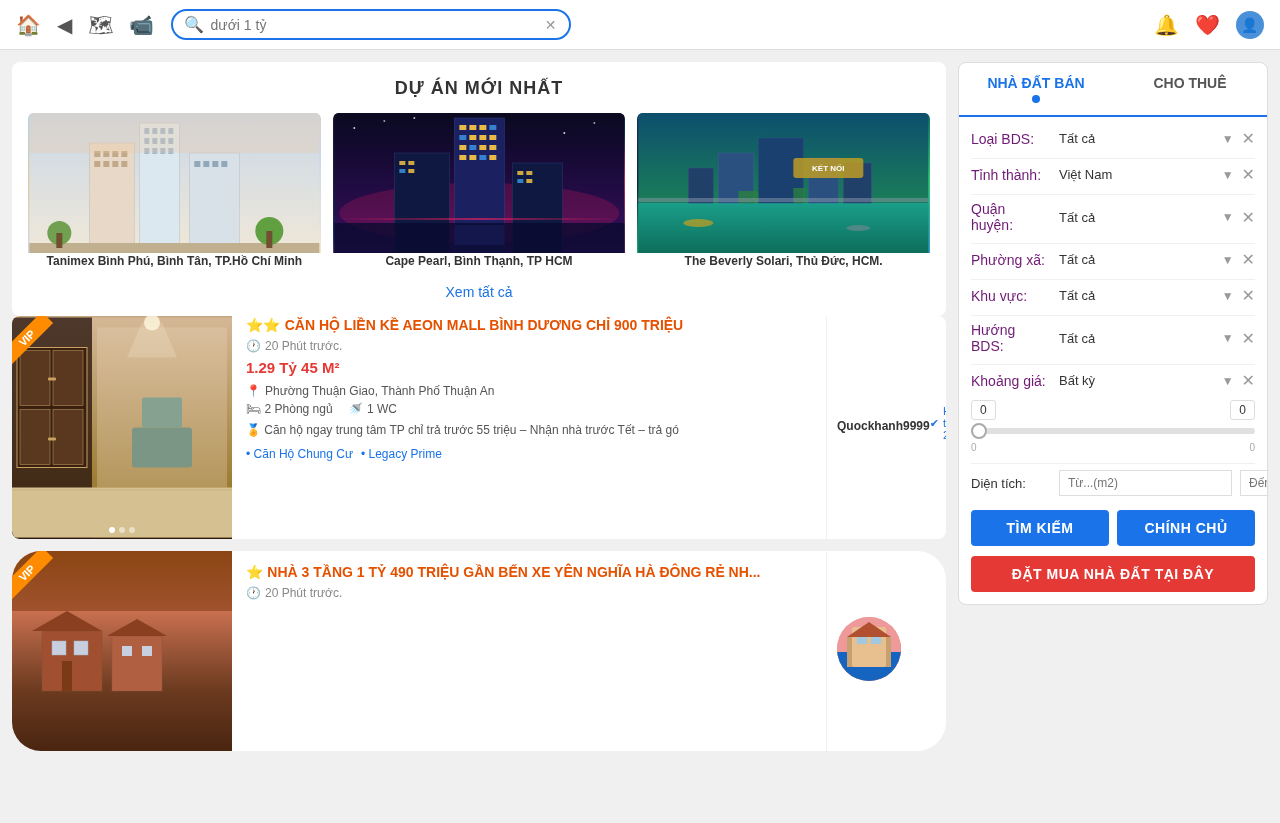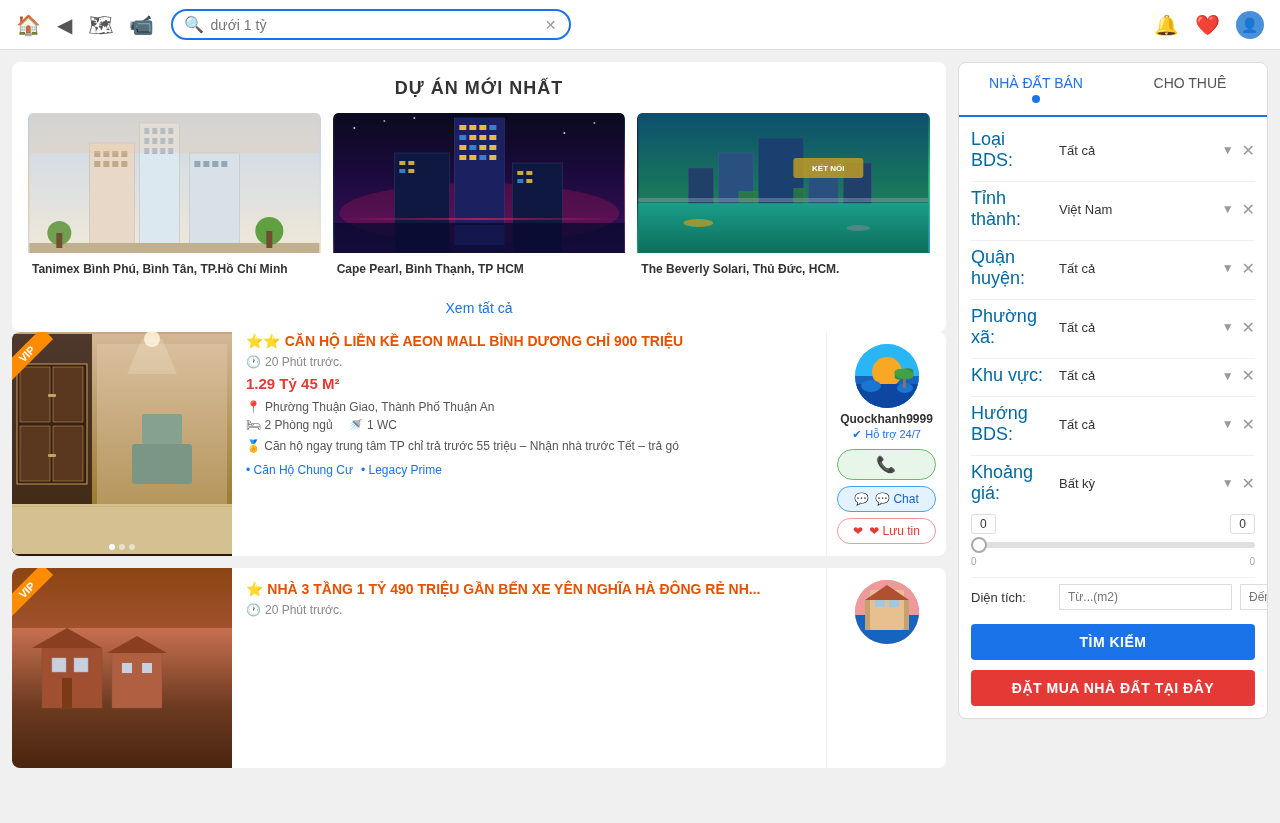--- a/index.html
+++ b/index.html
@@ -109,21 +109,22 @@
     .project-img-2 {
       background: linear-gradient(160deg, #1a1a2e 0%, #16213e 30%, #0f3460 50%, #e94560 70%, #533483 100%);
     }
     .project-img-3 {
       background: linear-gradient(160deg, #0f3460 0%, #16213e 30%, #1a8c6e 50%, #2ecc71 70%, #3498db 100%);
     }
     .project-caption {
       font-size: 12px;
       color: #333;
       font-weight: 600;
-      padding: 8px 4px;
+      text-align: center;
+      padding: 0 4px;
       line-height: 1.4;
     }
     .view-all {
       text-align: center;
       color: #1a73e8;
       font-size: 14px;
       cursor: pointer;
       font-weight: 500;
     }
 
@@ -248,21 +249,20 @@
     .listing-tag {
       color: #1a73e8;
       font-size: 12px;
       cursor: pointer;
     }
     .listing-tag::before { content: '• '; }
     .listing-agent {
       width: 120px;
       flex-shrink: 0;
       display: flex;
-      flex-direction: column;
       align-items: center;
       padding: 12px 10px;
       border-left: 1px solid #f0f0f0;
     }
     .agent-avatar {
       width: 64px;
       height: 64px;
       border-radius: 50%;
       overflow: hidden;
       margin-bottom: 4px;
@@ -348,21 +348,21 @@
     }
     .filter-tabs {
       display: flex;
       border-bottom: 2px solid #1a73e8;
     }
     .filter-tab {
       flex: 1;
       text-align: center;
       padding: 12px 0;
       font-size: 14px;
-      font-weight: normal;
+      font-weight: bold;
       cursor: pointer;
       color: #555;
     }
     .filter-tab.active {
       color: #1a73e8;
       position: relative;
     }
     .filter-tab.active::after {
       content: '';
       position: absolute;
@@ -394,22 +394,22 @@
       margin-bottom: 10px;
     }
     .filter-row {
       display: flex;
       align-items: center;
       margin-bottom: 10px;
       gap: 8px;
     }
     .filter-label {
       width: 80px;
-      font-size: 18px;
-      color: #0369a1;
+      font-size: 14px;
+      color: #701a75;
       flex-shrink: 0;
     }
     .filter-select-wrap {
       flex: 1;
       display: flex;
       align-items: center;
       gap: 4px;
     }
     .filter-select {
       flex: 1;
@@ -839,21 +839,21 @@
             <span style="margin-left:2px;">💬 Chat</span>
           </div>
           <div class="btn-save">
             <span>❤</span>
             <span style="margin-left:2px;">❤ Lưu tin</span>
           </div>
         </div>
       </div>
     </div>
 
-    <div class="listing-card" style="min-height:80px;">
+    <div class="listing-card" style="min-height:80px;border-radius:29px;">
       <div class="vip-triangle"></div>
       <div class="listing-img" style="min-height:80px;">
         <div class="listing-img-placeholder listing-img-2" style="height:80px;">
           <svg viewBox="0 0 220 80" xmlns="http://www.w3.org/2000/svg" width="100%" height="100%">
             <defs>
               <linearGradient id="house1" x1="0" y1="0" x2="0" y2="1">
                 <stop offset="0%" stop-color="#c87050"></stop>
                 <stop offset="100%" stop-color="#6b3a1f"></stop>
               </linearGradient>
             </defs>
@@ -1030,18 +1030,19 @@
         <div class="filter-area-row">
           <span class="filter-area-label">Diện tích:</span>
           <input type="text" class="filter-area-input" placeholder="Từ...(m2)" style="">
           <input type="text" class="filter-area-input" placeholder="Đến...(m2)" style="">
 
         </div>
 
         
         <div class="filter-buttons">
           <button class="btn-search">TÌM KIẾM</button>
+          <button class="btn-chinh-chu">CHÍNH CHỦ</button>
         </div>
         <button class="btn-dat-mua">ĐẶT MUA NHÀ ĐẤT TẠI ĐÂY</button>
       </div>
     </div>
   </div>
 </div>
 
 </body></html>

